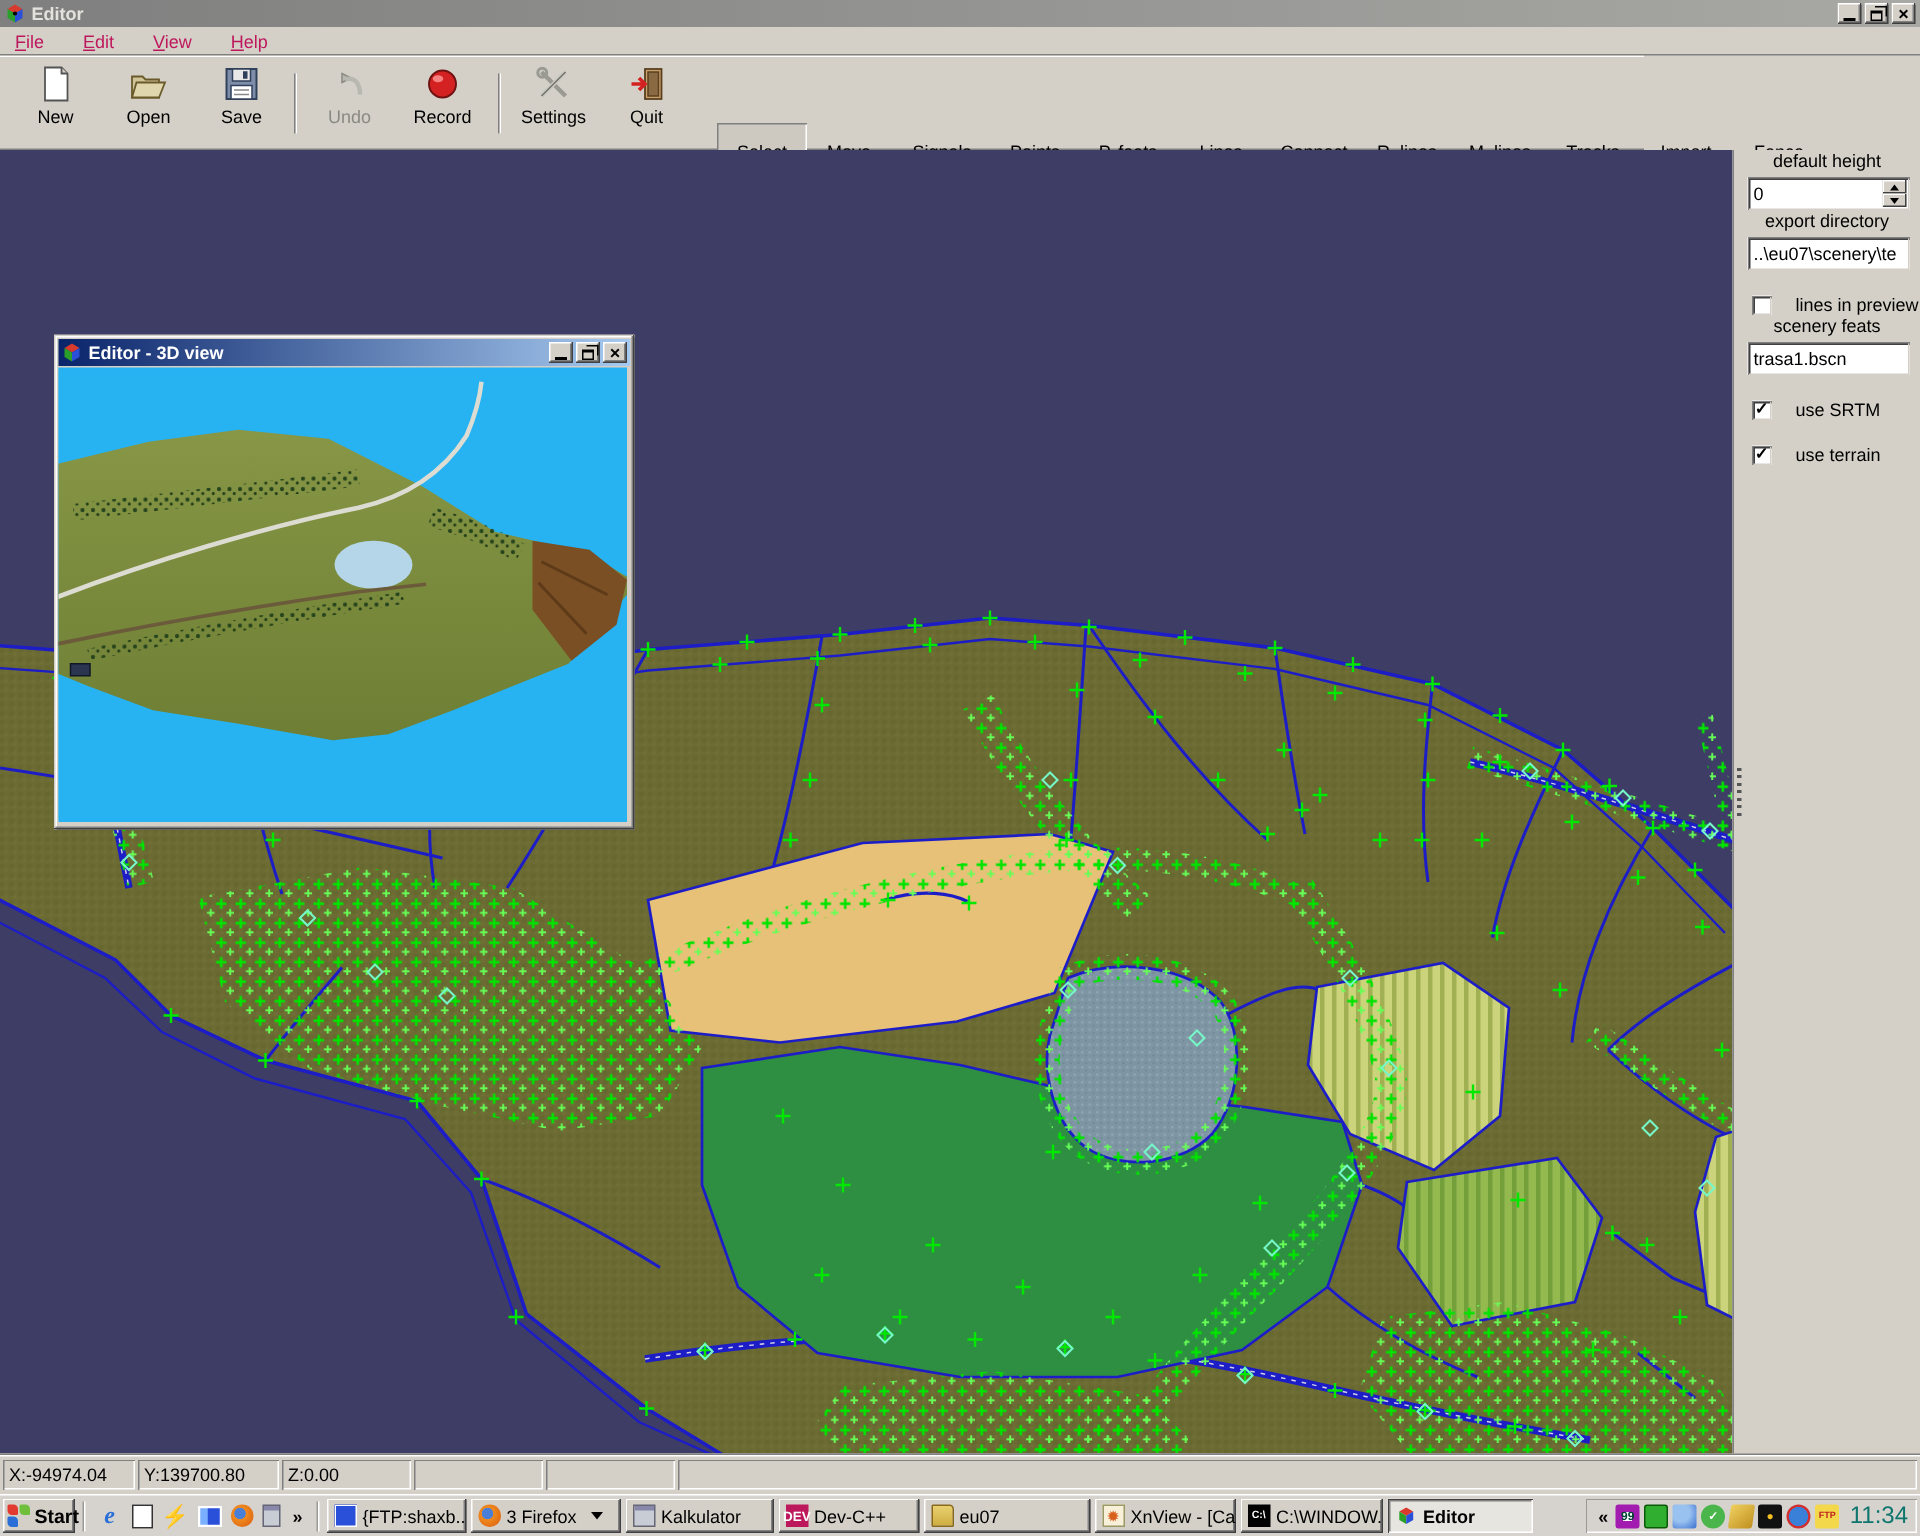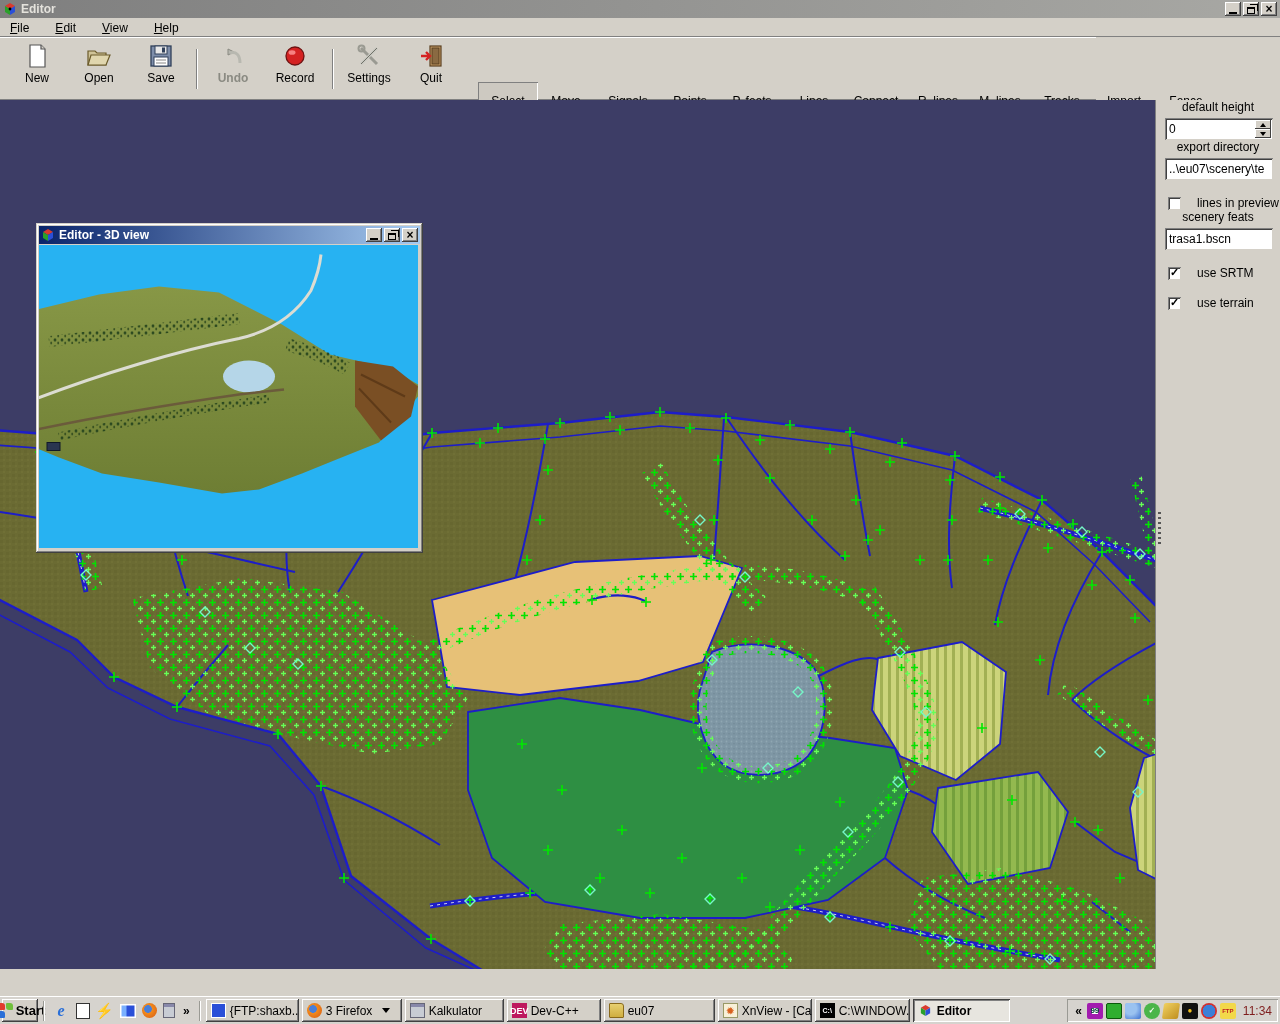--- a/index.html
+++ b/index.html
@@ -19,30 +19,30 @@
     font-size:11px; font-weight:bold; color:#000; }
   .btn-min i { display:block; width:8px; height:2px; background:#000; margin-top:7px; }
   .btn-restore i { display:block; width:8px; height:7px; border:1px solid #000; border-top-width:2px;
     box-shadow:2px -2px 0 -0px #d4d0c8, 3px -3px 0 #000; margin-top:2px; }
   .btn-close-x { font-size:12px; line-height:10px; }
 
   
   .menubar { position:absolute; left:0; top:18px; width:1280px; height:19px; background:#d4d0c8;
     display:flex; align-items:center; padding-left:8px; gap:22px;
     box-shadow: inset 0 -1px 0 #808080; }
-  .menu-item { font-size:12px; color:#000000; padding:2px 2px; }
+  .menu-item { font-size:12px; color:#be185d; padding:2px 2px; }
 
   
   .toolbar { position:absolute; left:0; top:37px; width:1096px; height:63px; background:#d4d0c8;
     box-shadow: inset 0 1px 0 #ffffff, inset 0 -1px 0 #808080; }
   .toolbtn { position:absolute; top:6px; width:58px; height:52px; display:flex; flex-direction:column;
     align-items:center; justify-content:flex-start; gap:2px; }
   .toolbtn svg { width:26px; height:26px; }
   .toolbtn .tb-label { font-size:12px; color:#000; }
-  .toolbtn.disabled .tb-label { color:#8a8a82;font-weight:bold; }
+  .toolbtn.disabled .tb-label { color:#8a8a82; }
   .tool-sep { position:absolute; top:12px; width:2px; height:40px;
     border-left:1px solid #808080; border-right:1px solid #ffffff; }
 
   
   .tabstrip { position:absolute; left:470px; top:37px; right:0; height:63px; }
   .tab { position:absolute; top:20px; font-size:12px; color:#000; text-align:center; width:60px; }
   .tab-select { position:absolute; left:8px; top:8px; width:60px; height:50px; background:#cdc9c1;
     box-shadow: inset 1px 1px 0 #808080, inset -1px -1px 0 #ffffff; display:flex; align-items:flex-start;
     justify-content:center; padding-top:12px; font-size:12px; }
   .tab-overflow { position:absolute; right:14px; top:34px; width:0; height:0;
@@ -87,42 +87,42 @@
   
   .statusbar { position:absolute; left:0; top:969px; width:1280px; height:27px; background:#d4d0c8;
     border-top:1px solid #808080; box-shadow: inset 0 1px 0 #ffffff; display:flex; align-items:center;
     padding:0 2px; gap:2px; }
   .sb-panel { height:20px; background:#d4d0c8; box-shadow: inset 1px 1px 0 #808080, inset -1px -1px 0 #ffffff;
     font-size:12px; padding:3px 4px; color:#000; white-space:nowrap; overflow:hidden; }
 
   
   .taskbar { position:absolute; left:0; top:996px; width:1280px; height:28px; background:#d6d3ce;
     border-top:1px solid #fff; display:flex; align-items:center; padding:2px 2px; gap:3px; }
-  .startbtn { width:36px; height:23px; display:flex; align-items:center; gap:3px; padding-left:3px;
-    font-weight:bold; font-size:13px;justify-content:center; }
+  .startbtn { width:48px; height:23px; display:flex; align-items:center; gap:3px; padding-left:3px;
+    font-weight:bold; font-size:13px; }
   .xp-flag { width:16px; height:15px; display:grid; grid-template-columns:7px 7px; grid-template-rows:7px 7px; gap:1px; }
   .xp-flag i { border-radius:1px 3px 1px 3px; }
   .xp-flag i:nth-child(1){background:#e23a2e;} .xp-flag i:nth-child(2){background:#6fbf3a;}
   .xp-flag i:nth-child(3){background:#2a6fd8;} .xp-flag i:nth-child(4){background:#f2b javascript21;}
   .tb-sep { width:2px; height:20px; border-left:1px solid #9a9a94; border-right:1px solid #fff; margin:0 2px; }
   .ql { display:flex; align-items:center; gap:6px; padding:0 2px; }
   .ql-icon { width:18px; height:18px; display:flex; align-items:center; justify-content:center; font-size:13px; font-weight:bold; }
   .chev { font-size:12px; font-weight:bold; padding:0 2px; }
   .taskbtn { height:23px; display:flex; align-items:center; gap:4px; padding:0 5px; font-size:12px;
     white-space:nowrap; overflow:hidden; flex:0 0 auto; }
   .taskbtn .ti { width:15px; height:15px; flex:0 0 15px; display:flex; align-items:center; justify-content:center;
     font-size:9px; font-weight:bold; }
   .taskbtn.active { font-weight:bold; background:#e7e5df; }
   .tb-caret { width:0; height:0; border-left:4px solid transparent; border-right:4px solid transparent;
     border-top:5px solid #000; margin-left:6px; }
   .tray { margin-left:auto; height:23px; display:flex; align-items:center; gap:3px; padding:0 6px;
     box-shadow: inset 1px 1px 0 #9a9a94, inset -1px -1px 0 #fff; }
   .tray-icon { width:16px; height:16px; border-radius:2px; display:flex; align-items:center; justify-content:center;
     font-size:8px; font-weight:bold; color:#fff; }
-  .clock { font-size:12px; padding-left:4px; color:#7f1d1d; }
+  .clock { font-size:16px; padding-left:4px; color:#0f766e; }
 </style>
 </head>
 <body>
 
 <div class="screen">
 
   <div class="titlebar">
     <svg class="t-icon" viewBox="0 0 14 14">
       <polygon points="2,4 7,1 12,4 7,7" fill="#d93a2e"></polygon>
       <polygon points="2,4 7,7 7,13 2,10" fill="#2aa02a"></polygon>
@@ -546,20 +546,28 @@
           <path d="M 248,98 C 270,104 290,112 308,122" stroke="url(#dotPat)" stroke-width="13" fill="none"></path>
           <path d="M 20,190 C 90,175 160,163 230,152" stroke="url(#dotPat)" stroke-width="8" fill="none"></path>
           <path d="M -2,152 C 60,128 140,104 200,92 C 235,84 258,66 272,44 C 278,30 281,18 282,8" stroke="#dcdcd2" stroke-width="3" fill="none"></path>
           <path d="M -2,183 C 60,170 130,158 200,148 L 245,143" stroke="#6b5b3b" stroke-width="2.5" fill="none"></path>
           <rect x="8" y="196" width="13" height="8" fill="#2a3550" stroke="#101828"></rect>
         </svg>
       </div>
     </div>
   </div>
 
+  <div class="statusbar">
+    <span class="sb-panel" style="width:88px">X:-94974.04</span>
+    <span class="sb-panel" style="width:94px">Y:139700.80</span>
+    <span class="sb-panel" style="width:86px">Z:0.00</span>
+    <span class="sb-panel" style="width:86px"></span>
+    <span class="sb-panel" style="width:86px"></span>
+    <span class="sb-panel" style="flex:1"></span>
+  </div>
 
   <div class="taskbar">
     <div class="startbtn raised-thin">
       <span class="xp-flag">
           <i></i>
           <i></i>
           <i></i>
           <i></i>
         </span>
       <span>Start</span>

